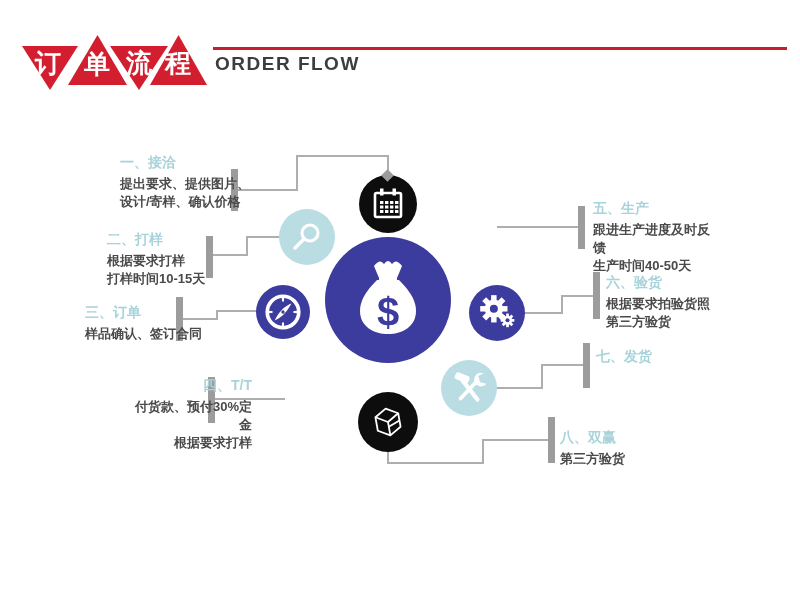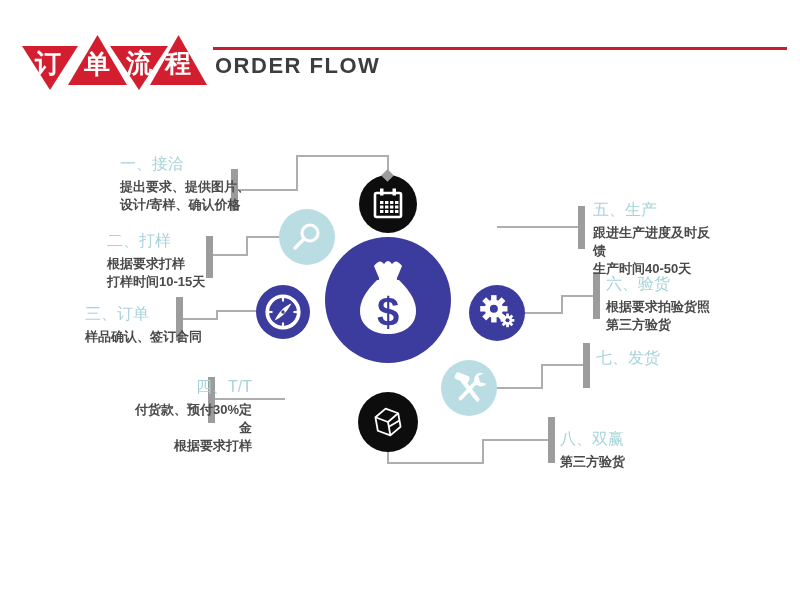--- a/index.html
+++ b/index.html
@@ -5,35 +5,35 @@
   html,body{margin:0;padding:0;background:#fff;}
   .page{position:relative;width:800px;height:616px;background:#ffffff;overflow:hidden;
         font-family:"Liberation Sans", sans-serif;}
   
   .tri{position:absolute;}
   .tri-down{clip-path:polygon(0 0,100% 0,50% 100%);background:#d21e2e;}
   .tri-up{clip-path:polygon(50% 0,0 100%,100% 100%);background:#d21e2e;}
   .logo-char{position:absolute;color:#ffffff;font-size:26px;font-weight:bold;
              width:32px;text-align:center;line-height:30px;}
   .red-rule{position:absolute;left:213px;top:47px;width:574px;height:3px;background:#c91c2c;}
-  .order-flow{position:absolute;left:215px;top:53px;font-size:22px;font-weight:bold;
+  .order-flow{position:absolute;left:215px;top:53px;font-size:19px;font-weight:bold;
               color:#3d3d3d;letter-spacing:1.5px;}
   
   .cl{position:absolute;background:#aeaeae;}
   .bar{position:absolute;width:7px;background:#9c9c9c;}
   .diamond{position:absolute;left:383px;top:171px;width:9px;height:9px;background:#9c9c9c;
            transform:rotate(45deg);}
   
   .circ{position:absolute;border-radius:50%;display:flex;align-items:center;justify-content:center;}
   .c-black{background:#0d0d0d;}
   .c-indigo{background:#3c3b9e;}
   .c-cyan{background:#b9dde3;}
   
   .step{position:absolute;}
-  .step-heading{font-size:16px;font-weight:normal;color:#a8d3da;margin-bottom:3px;}
+  .step-heading{font-size:14px;font-weight:bold;color:#a8d3da;margin-bottom:3px;}
   .step-body{font-size:13px;font-weight:bold;color:#4a4a4a;line-height:18px;white-space:pre-line;}
 </style>
 </head>
 <body>
 
 <div class="page">
 
   <div>
     <div class="tri tri-down" style="left:22px;top:46px;width:56px;height:44px;"></div>
     <div class="tri tri-up" style="left:68px;top:35px;width:59px;height:50px;"></div>

